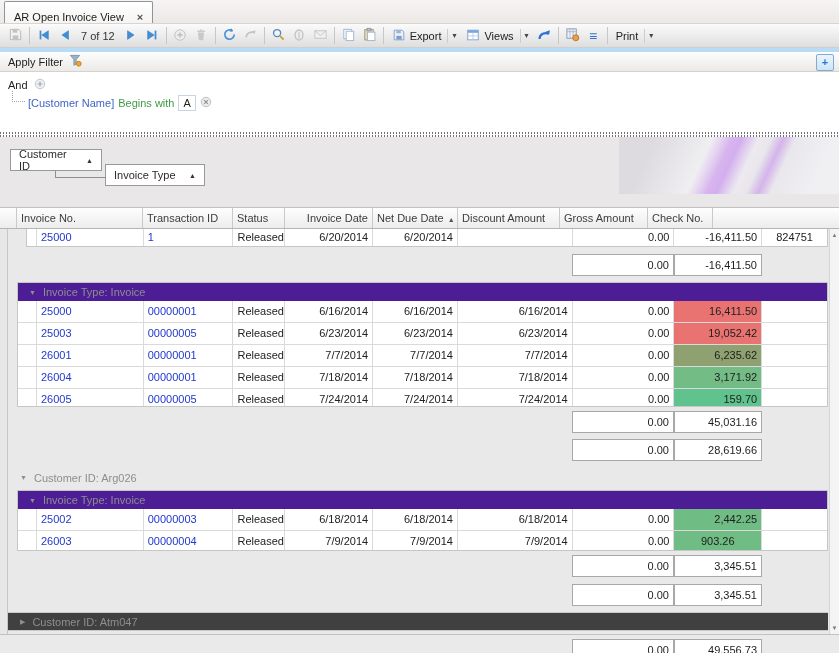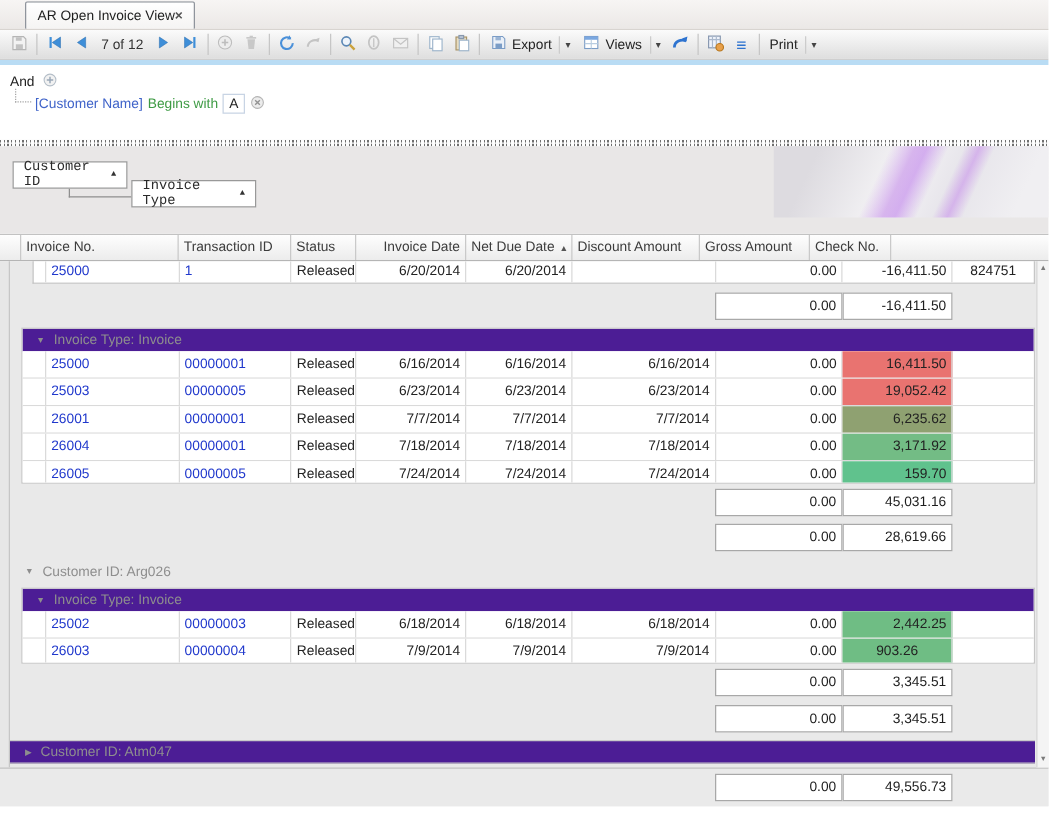--- a/index.html
+++ b/index.html
@@ -1,20 +1,20 @@
 <!DOCTYPE html>
 <html><head>
 <meta charset="utf-8">
 <style>
   html,body{margin:0;padding:0;background:#fff;font-family:"Liberation Sans",sans-serif;}
   #app{position:relative;width:839px;height:653px;overflow:hidden;background:#fff;font-size:11px;color:#222;}
 
   
   .tabstrip{height:24px;background:linear-gradient(#f7f5f4,#ebe8e6);display:flex;align-items:flex-end;border-bottom:1px solid #d8d4d0;box-sizing:border-box;}
-  .tab{margin-left:20px;height:21px;background:linear-gradient(#ffffff,#f5f4f3);border:1px solid #8f949c;border-bottom:none;border-radius:2px 2px 0 0;padding:0 9px;display:inline-flex;align-items:center;gap:0;font-size:11px;color:#1d1d1d;}
+  .tab{margin-left:4px;height:21px;background:linear-gradient(#ffffff,#f5f4f3);border:1px solid #8f949c;border-bottom:none;border-radius:2px 2px 0 0;padding:0 9px;display:inline-flex;align-items:flex-end;gap:13px;font-size:11px;color:#1d1d1d;}
   .tabclose{color:#555;font-weight:bold;font-size:11px;cursor:default;}
 
   
   .toolbar{height:24px;background:linear-gradient(#fbfbfb,#dedede);display:flex;align-items:center;padding-left:5px;border-bottom:1px solid #cfcfcf;box-sizing:border-box;}
   .tbtn{width:21px;height:20px;display:flex;align-items:center;justify-content:center;}
   .tsep{width:1px;height:17px;background:#c6c6c6;margin:0 3px;}
   .recpos{padding:0 6px;color:#333;white-space:nowrap;}
   .tlabelbtn{display:flex;align-items:center;gap:4px;padding:0 5px;height:20px;color:#222;}
   .darr{font-size:8px;color:#444;padding-left:4px;margin-left:2px;border-left:1px solid #cccccc;height:14px;line-height:14px;}
   .menuglyph{color:#2f74d0;font-weight:bold;font-size:14px;line-height:14px;}
@@ -35,21 +35,21 @@
   .fld{color:#3f63c9;}
   .cmp{color:#3f9b45;}
   .valbox{border:1px solid #c8d4e4;background:#fff;padding:0 4px;line-height:14px;color:#222;}
 
   
   .splitter{height:6px;background:#fdfdfd;padding-top:1px;box-sizing:border-box;}
   .dotline{height:2px;background:repeating-linear-gradient(90deg,#6f6f6f 0 1px,#fdfdfd 1px 3px);}
   .dotline + .dotline{margin-top:1px;}
 
   
-  .grouppanel{height:70px;background:#e9e7e7;position:relative;border-bottom:none;font-family:Liberation Mono, monospace;}
+  .grouppanel{height:70px;background:#e9e7e7;position:relative;border-bottom:none;}
   #swoosh{position:absolute;right:0;top:0;width:220px;height:57px;
     background:
       linear-gradient(115deg, rgba(255,255,255,0) 38%, rgba(205,160,235,.75) 46%, rgba(187,120,235,.55) 50%, rgba(255,255,255,0) 57%),
       linear-gradient(115deg, rgba(255,255,255,0) 62%, rgba(198,140,235,.55) 67%, rgba(255,255,255,0) 72%),
       linear-gradient(115deg, #dddbe0 15%, #f5f4f6 45%, #e6e4ea 65%, #f0eff2 88%);}
   .gbtn{position:absolute;height:22px;background:#fff;border:1px solid #999;display:flex;align-items:center;justify-content:space-between;padding:0 8px;box-sizing:border-box;color:#2b2b2b;}
   .gbtn .sarr{font-size:7px;color:#333;margin-left:8px;}
   #gbtn-customer{left:10px;top:12px;width:92px;}
   #gbtn-invtype{left:105px;top:27px;width:100px;}
   #gconn{position:absolute;left:55px;top:34px;width:50px;height:6px;border-left:1px solid #8f8f8f;border-bottom:1px solid #8f8f8f;}
@@ -71,21 +71,21 @@
   .c{border-right:1px solid #dadada;padding:0 4px;font-size:11px;box-sizing:border-box;white-space:nowrap;overflow:hidden;}
   .w-ind10{width:10px;padding:0;} .w-ind19{width:19px;padding:0;}
   .w-inv{width:107px;} .w-tr{width:90px;} .w-st{width:52px;} .w-id{width:88px;} .w-nd{width:85px;} .w-dd{width:115px;} .w-da{width:102px;} .w-ga{width:88px;} .w-cn{width:65px;border-right:none;text-align:center;}
   .num{text-align:right;} .lnk{color:#2038cc;}
   .ghead{height:18px;display:flex;align-items:center;color:#8e8e8e;font-size:11px;background:#4c1d95;}
   .gtri{font-size:7px;color:#8e8e8e;margin:0 7px 0 11px;}
   .ghead-cust{position:absolute;display:flex;align-items:center;color:#8e8e8e;font-size:11px;box-sizing:border-box;}
   .ghead-cust .gtri{margin:0 7px 0 12px;}
   .band{position:absolute;}
   .sumbox{position:absolute;height:22px;background:#fff;border:1px solid #a8a8a8;font-size:11px;line-height:20px;text-align:right;padding-right:4px;box-sizing:border-box;color:#1d1d1d;}
-  #ghead-atm{left:8px;top:383px;width:820px;height:19px;background:#4c1d95;border-top:1px solid #c9c9c9;border-bottom:1px solid #c9c9c9;}
+  #ghead-atm{left:8px;top:383px;width:820px;height:19px;background:#404040;border-top:1px solid #c9c9c9;border-bottom:1px solid #c9c9c9;}
   #gridfooter{position:absolute;left:0;top:405px;width:839px;height:31px;background:#eaeaea;border-top:1px solid #c2c2c2;box-sizing:border-box;}
   #vscroll{position:absolute;left:829px;top:0;width:10px;height:405px;background:#f4f4f4;border-left:1px solid #d5d5d5;box-sizing:border-box;}
   .sarrow{position:absolute;left:0;width:9px;height:10px;font-size:6px;color:#7a7a7a;text-align:center;line-height:10px;}
 </style>
 </head>
 <body>
 
 <div id="app">
 
   <div class="tabstrip">
@@ -225,20 +225,28 @@
       </span>
     <span class="tsep"></span>
     <span class="tlabelbtn">
       <span>Print</span>
       <span class="darr">▾</span>
     </span>
   </div>
 
   <div class="bluestrip"></div>
 
+  <div class="afbar">
+    <span class="aflabel">Apply Filter</span>
+    <span><svg width="13" height="13" viewBox="0 0 14 14">
+          <path d="M1.5 1.5h10l-3.8 4.4v5l-2.4 1.2V5.9z" fill="#9db4c8" stroke="#7b94aa"></path>
+          <circle cx="10.5" cy="10.5" r="2.6" fill="#f0a830" stroke="#c07f18"></circle>
+        </svg></span>
+    <span class="afexpand">+</span>
+  </div>
 
   <div class="filterpanel">
     <div class="androw">
       <span>And</span>
       <span><svg width="12" height="12" viewBox="0 0 14 14">
             <circle cx="7" cy="7" r="5.5" fill="#f2f2f2" stroke="#b4bec8"></circle>
             <path d="M7 4v6M4 7h6" stroke="#9aa8b8" stroke-width="1.4"></path>
           </svg></span>
     </div>
     <div class="treeline"></div>

